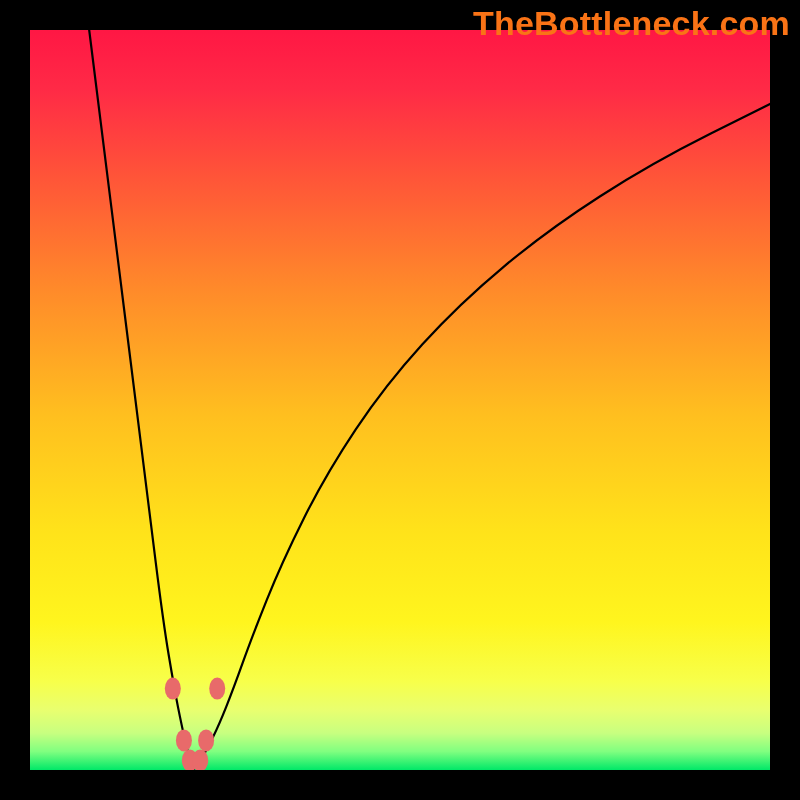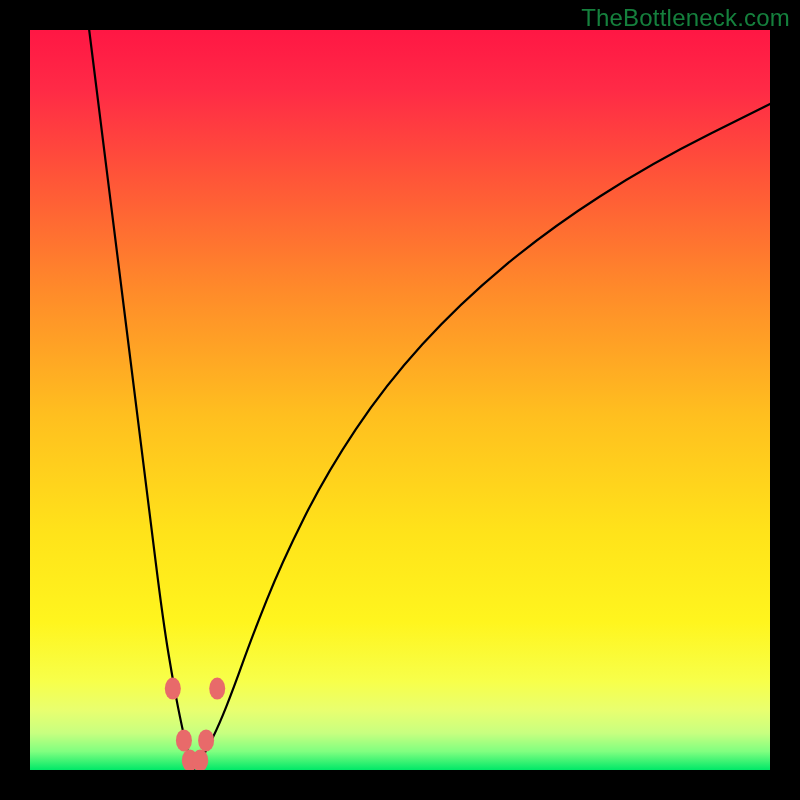--- a/index.html
+++ b/index.html
@@ -38,23 +38,23 @@
     left: 0;
     top: 0;
     width: 100%;
     height: 100%;
     pointer-events: none;
   }
   .watermark {
     position: absolute;
     top: 4px;
     right: 10px;
-    font-size: 24px;
-    color: #15803d;
-    font-weight: 400;
+    font-size: 34px;
+    color: #f97316;
+    font-weight: 700;
     letter-spacing: 0.2px;
   }
   svg { display: block; }
 </style>
 </head>
 <body>
 
 <div class="frame">
 
   <div class="plot">

